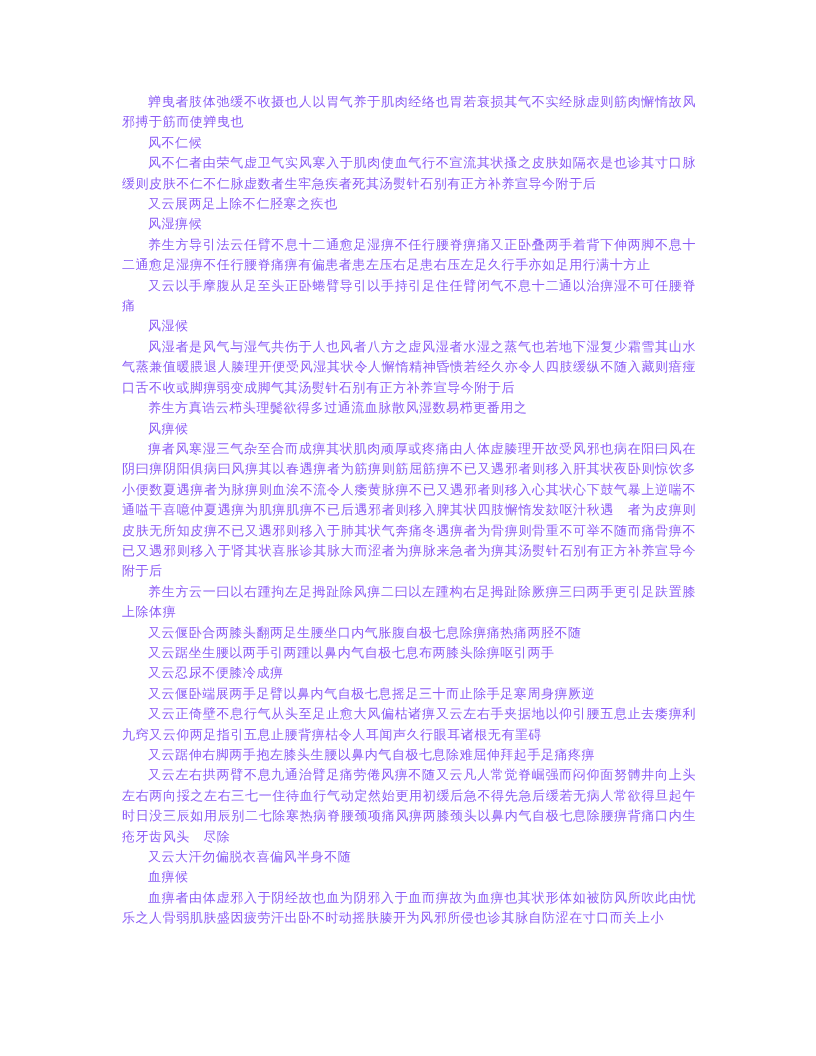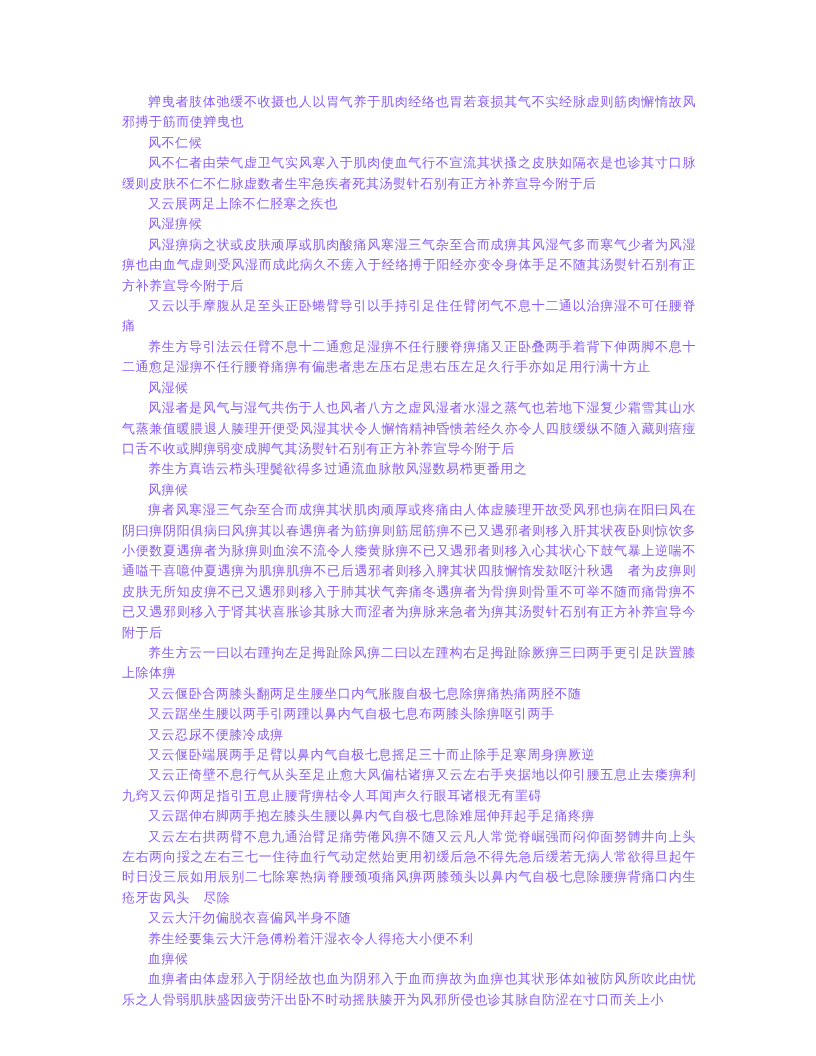--- a/index.html
+++ b/index.html
@@ -38,33 +38,31 @@
   </style>
 </head>
 <body>
 
 <div class="page">
   <p class="para">亸曳者肢体弛缓不收摄也人以胃气养于肌肉经络也胃若衰损其气不实经脉虚则筋肉懈惰故风邪搏于筋而使亸曳也</p>
   <p class="heading">风不仁候</p>
   <p class="para">风不仁者由荣气虚卫气实风寒入于肌肉使血气行不宣流其状搔之皮肤如隔衣是也诊其寸口脉缓则皮肤不仁不仁脉虚数者生牢急疾者死其汤熨针石别有正方补养宣导今附于后</p>
   <p class="para">又云展两足上除不仁胫寒之疾也</p>
   <p class="heading">风湿痹候</p>
-  <p class="para">风湿痹病之状或皮肤顽厚或肌肉酸痛风寒湿三气杂至合而成痹其风湿气多而寒气少者为风湿痹也由血气虚则受风湿而成此病久不瘥入于经络搏于阳经亦变令身体手足不随其汤熨针石别有正方补养宣导今附于后</p>
+  <p class="para">养生方导引法云任臂不息十二通愈足湿痹不任行腰脊痹痛又正卧叠两手着背下伸两脚不息十二通愈足湿痹不任行腰脊痛痹有偏患者患左压右足患右压左足久行手亦如足用行满十方止</p>
   <p class="para">又云以手摩腹从足至头正卧蜷臂导引以手持引足住任臂闭气不息十二通以治痹湿不可任腰脊痛</p>
-  <p class="para">养生方导引法云任臂不息十二通愈足湿痹不任行腰脊痹痛又正卧叠两手着背下伸两脚不息十二通愈足湿痹不任行腰脊痛痹有偏患者患左压右足患右压左足久行手亦如足用行满十方止</p>
   <p class="heading">风湿候</p>
   <p class="para">风湿者是风气与湿气共伤于人也风者八方之虚风湿者水湿之蒸气也若地下湿复少霜雪其山水气蒸兼值暖腲退人腠理开便受风湿其状令人懈惰精神昏愦若经久亦令人四肢缓纵不随入藏则瘖痖口舌不收或脚痹弱变成脚气其汤熨针石别有正方补养宣导今附于后</p>
   <p class="para">养生方真诰云栉头理鬓欲得多过通流血脉散风湿数易栉更番用之</p>
   <p class="heading">风痹候</p>
   <p class="para">痹者风寒湿三气杂至合而成痹其状肌肉顽厚或疼痛由人体虚腠理开故受风邪也病在阳曰风在阴曰痹阴阳俱病曰风痹其以春遇痹者为筋痹则筋屈筋痹不已又遇邪者则移入肝其状夜卧则惊饮多小便数夏遇痹者为脉痹则血涘不流令人痿黄脉痹不已又遇邪者则移入心其状心下鼓气暴上逆喘不通嗌干喜噫仲夏遇痹为肌痹肌痹不已后遇邪者则移入脾其状四肢懈惰发欬呕汁秋遇　者为皮痹则皮肤无所知皮痹不已又遇邪则移入于肺其状气奔痛冬遇痹者为骨痹则骨重不可举不随而痛骨痹不已又遇邪则移入于肾其状喜胀诊其脉大而涩者为痹脉来急者为痹其汤熨针石别有正方补养宣导今附于后</p>
   <p class="para">养生方云一曰以右踵拘左足拇趾除风痹二曰以左踵构右足拇趾除厥痹三曰两手更引足趺置膝上除体痹</p>
   <p class="para">又云偃卧合两膝头翻两足生腰坐口内气胀腹自极七息除痹痛热痛两胫不随</p>
   <p class="para">又云踞坐生腰以两手引两踵以鼻内气自极七息布两膝头除痹呕引两手</p>
   <p class="para">又云忍尿不便膝冷成痹</p>
   <p class="para">又云偃卧端展两手足臂以鼻内气自极七息摇足三十而止除手足寒周身痹厥逆</p>
   <p class="para">又云正倚壁不息行气从头至足止愈大风偏枯诸痹又云左右手夹据地以仰引腰五息止去痿痹利九窍又云仰两足指引五息止腰背痹枯令人耳闻声久行眼耳诸根无有罣碍</p>
   <p class="para">又云踞伸右脚两手抱左膝头生腰以鼻内气自极七息除难屈伸拜起手足痛疼痹</p>
   <p class="para">又云左右拱两臂不息九通治臂足痛劳倦风痹不随又云凡人常觉脊崛强而闷仰面努髆井向上头左右两向挼之左右三七一住待血行气动定然始更用初缓后急不得先急后缓若无病人常欲得旦起午时日没三辰如用辰别二七除寒热病脊腰颈项痛风痹两膝颈头以鼻内气自极七息除腰痹背痛口内生疮牙齿风头　尽除</p>
   <p class="para">又云大汗勿偏脱衣喜偏风半身不随</p>
-  <p class="para">养生经要集云大汗急傅粉着汗湿衣令人得疮大小便不利</p>
   <p class="heading">血痹候</p>
   <p class="para">血痹者由体虚邪入于阴经故也血为阴邪入于血而痹故为血痹也其状形体如被防风所吹此由忧乐之人骨弱肌肤盛因疲劳汗出卧不时动摇肤腠开为风邪所侵也诊其脉自防涩在寸口而关上小</p>
 </div>
 
 </body></html>

